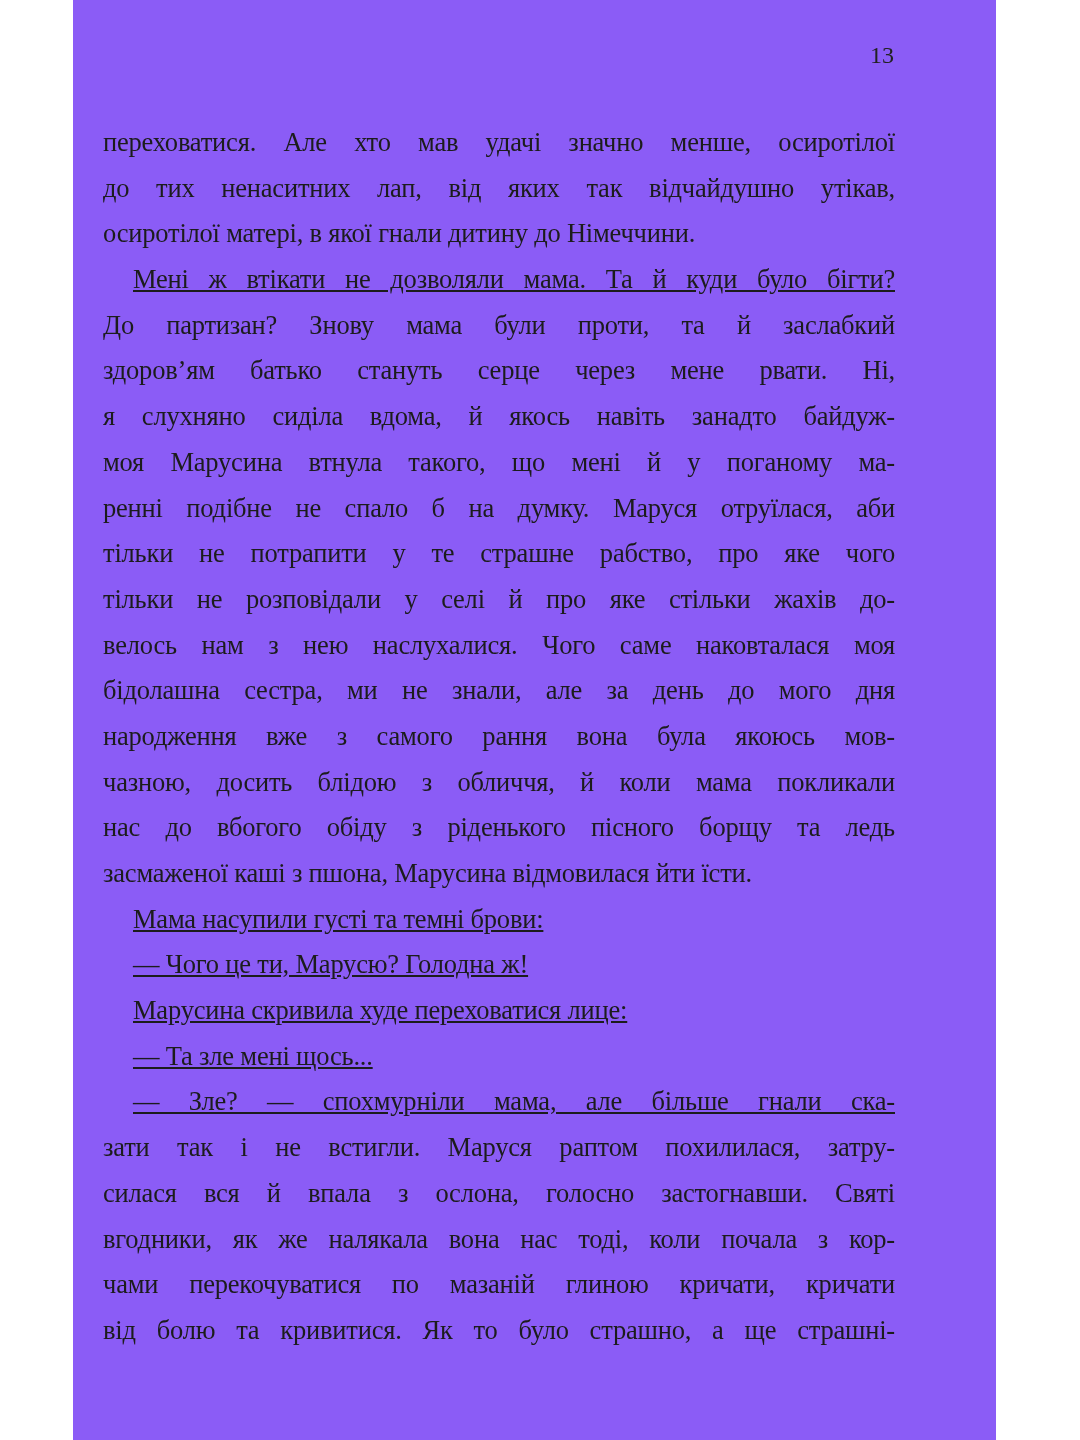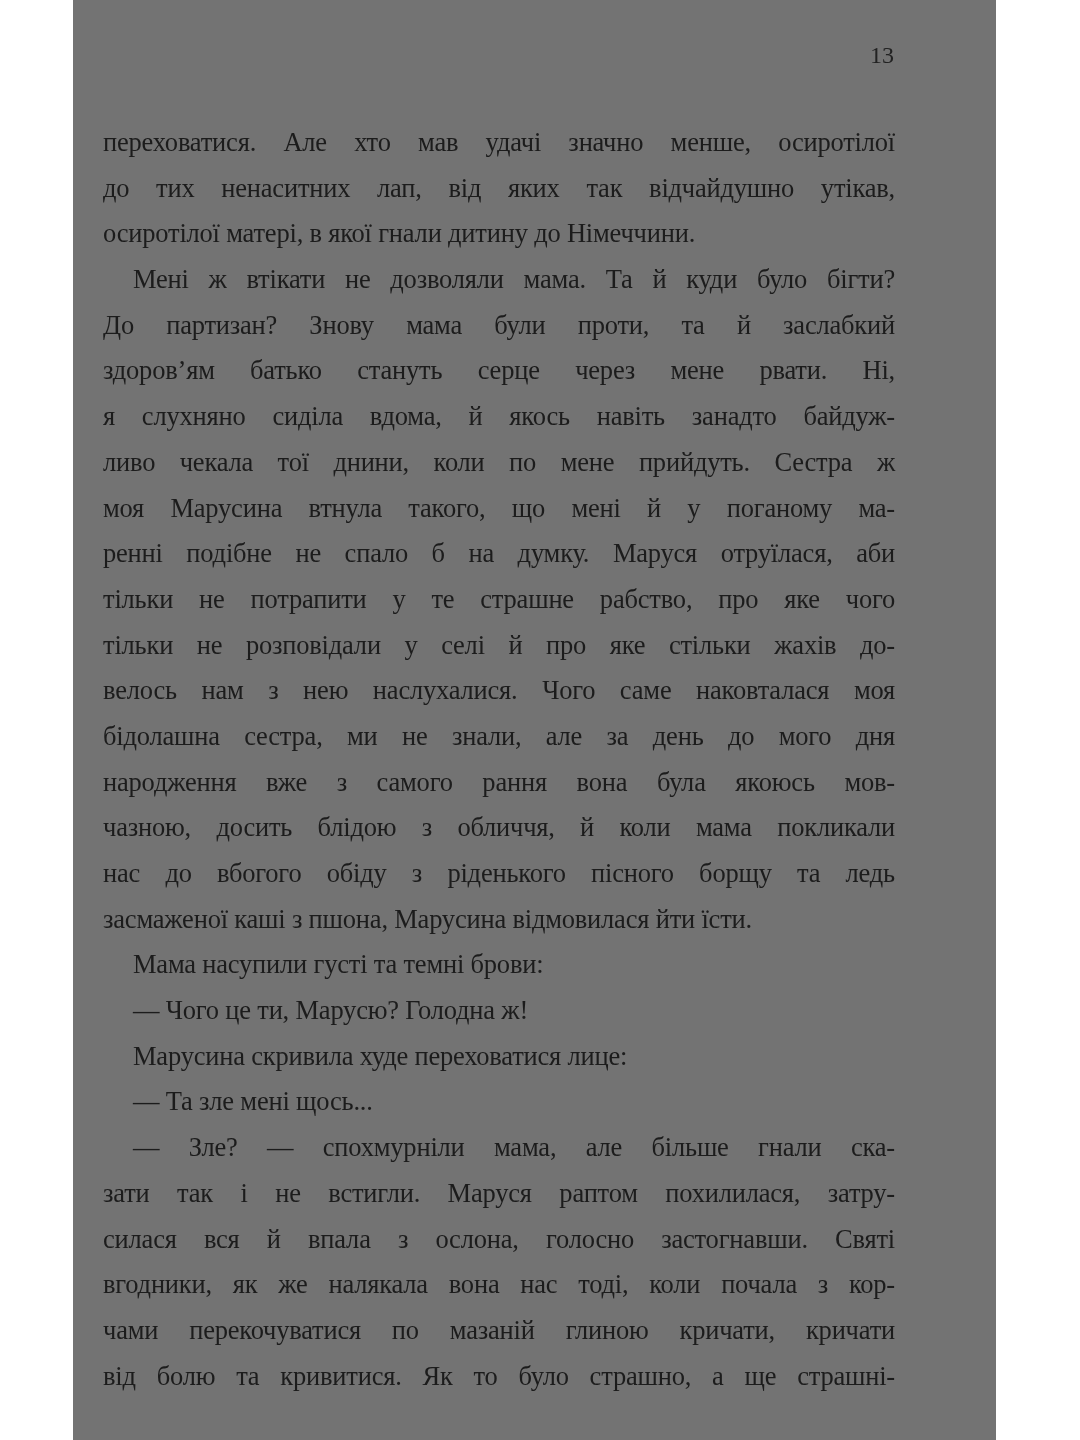--- a/index.html
+++ b/index.html
@@ -1,47 +1,46 @@
 <!DOCTYPE html>
 <html><head>
 <meta charset="utf-8">
 <style>
   html, body { margin: 0; padding: 0; background: #ffffff; }
   body { width: 1080px; height: 1440px; position: relative; overflow: hidden; }
   .page {
     position: absolute; left: 73px; top: 0; width: 923px; height: 1440px;
-    background: #737373;
+    background: #8b5cf6;
   }
   .page-number {
     position: absolute; top: 42px; right: 102px;
     font-family: "Liberation Serif", serif; font-size: 24px; color: #222;
   }
   .text {
     position: absolute; left: 30px; top: 120px; width: 792px;
     font-family: "Liberation Serif", serif; font-size: 26.5px; line-height: 45.7px;
     color: #1c1c1c; letter-spacing: -0.2px;
   }
   .line { display: block; white-space: nowrap; text-align: justify; text-align-last: justify; height: 45.7px; }
   .line.last { text-align-last: left; }
-  .line.indent { padding-left: 30px; }
+  .line.indent { padding-left: 30px; text-decoration: underline; }
 </style>
 </head>
 <body>
 
 <div class="page">
   <div class="page-number">13</div>
   <div class="text" id="text-block">
       <span class="line">переховатися. Але хто мав удачі значно менше, осиротілої</span>
       <span class="line">до тих ненаситних лап, від яких так відчайдушно утікав,</span>
       <span class="line last">осиротілої матері, в якої гнали дитину до Німеччини.</span>
       <span class="line indent">Мені ж втікати не дозволяли мама. Та й куди було бігти?</span>
       <span class="line">До партизан? Знову мама були проти, та й заслабкий</span>
       <span class="line">здоров’ям батько стануть серце через мене рвати. Ні,</span>
       <span class="line">я слухняно сиділа вдома, й якось навіть занадто байдуж-</span>
-      <span class="line">ливо чекала тої днини, коли по мене прийдуть. Сестра ж</span>
       <span class="line">моя Марусина втнула такого, що мені й у поганому ма-</span>
       <span class="line">ренні подібне не спало б на думку. Маруся отруїлася, аби</span>
       <span class="line">тільки не потрапити у те страшне рабство, про яке чого</span>
       <span class="line">тільки не розповідали у селі й про яке стільки жахів до-</span>
       <span class="line">велось нам з нею наслухалися. Чого саме наковталася моя</span>
       <span class="line">бідолашна сестра, ми не знали, але за день до мого дня</span>
       <span class="line">народження вже з самого рання вона була якоюсь мов-</span>
       <span class="line">чазною, досить блідою з обличчя, й коли мама покликали</span>
       <span class="line">нас до вбогого обіду з ріденького пісного борщу та ледь</span>
       <span class="line last">засмаженої каші з пшона, Марусина відмовилася йти їсти.</span>

